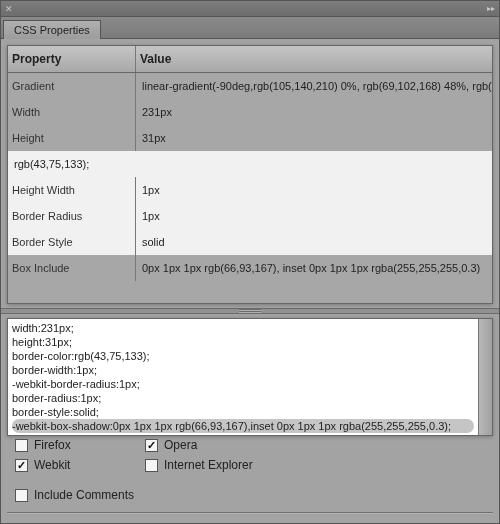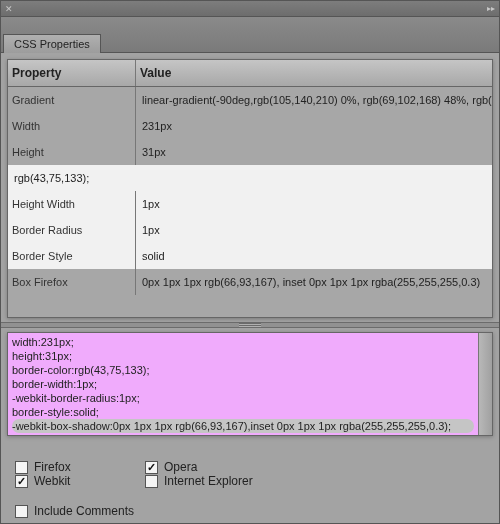--- a/index.html
+++ b/index.html
@@ -31,21 +31,21 @@
     color: #c8c8c8;
     cursor: pointer;
   }
   .expand-icon {
     margin-left: auto;
     font-size: 8px;
     color: #c8c8c8;
     cursor: pointer;
   }
   .tab-bar {
-    height: 36px;
+    height: 22px;
     background: linear-gradient(#8a8a8a,#7a7a7a);
     border-bottom: 1px solid #555;
     display: flex;
     align-items: flex-end;
   }
   .tab {
     background: linear-gradient(#b0b0b0,#9c9c9c);
     border: 1px solid #555;
     border-bottom: none;
     padding: 3px 10px;
@@ -107,43 +107,44 @@
     border-bottom:1px solid #6b6b6b;
     margin:4px -6px;
     display:flex;
     align-items:center;
     justify-content:center;
   }
   .grip { width:22px;height:4px;background:
     repeating-linear-gradient(#6b6b6b,#6b6b6b 1px,#b0b0b0 1px,#b0b0b0 2px);}
   .css-text {
     border: 1px solid #666;
-    background: #f0abfc;
+    background: #ffffff;
     box-shadow: 0 1px 4px rgba(0,0,0,0.25);
     display: flex;
   }
   .css-text-body {
     flex: 1;
     padding: 2px 4px;
     font-size: 11px;
     line-height: 14px;
     color: #222;
     white-space: nowrap;
     overflow: hidden;
   }
   .css-text-body .line-dark { background:#c5c5c5;border-radius:7px; }
   .scrollbar-v {
     width: 14px;
     background: linear-gradient(90deg,#b8b8b8,#a0a0a0);
     border-left: 1px solid #777;
   }
   .browsers {
-    margin-top: 24px;
+    margin-top: 2px;
     display: grid;
     grid-template-columns: 130px 200px;
+    row-gap: 6px;
     padding: 0 8px;
   }
   .cb-wrap { display:flex; align-items:center; gap:6px; font-size:12px; color:#222;}
   .cb {
     width:13px;height:13px;
     background:#f5f5f5;
     border:1px solid #555;
     display:flex;align-items:center;justify-content:center;
     font-size:11px;line-height:1;
   }
@@ -191,38 +192,39 @@
           </div>
           <div class="row alt-b">
             <div class="c1">Border Radius</div>
             <div class="c2">1px</div>
           </div>
           <div class="row alt-b">
             <div class="c1">Border Style</div>
             <div class="c2">solid</div>
           </div>
           <div class="row alt-a">
-            <div class="c1">Box Firefox</div>
+            <div class="c1">Box Include</div>
             <div class="c2">0px 1px 1px rgb(66,93,167), inset 0px 1px 1px rgba(255,255,255,0.3)</div>
           </div>
         </div>
       <div style="height:22px;background:#a7a7a7;"></div>
     </div>
 
     <div class="spacer-resize">
         <div class="grip"></div>
       </div>
 
     <div class="css-text">
       <div class="css-text-body" id="css-body">
           <div>width:231px;</div>
           <div>height:31px;</div>
           <div>border-color:rgb(43,75,133);</div>
           <div>border-width:1px;</div>
           <div>-webkit-border-radius:1px;</div>
+          <div>border-radius:1px;</div>
           <div>border-style:solid;</div>
           <div class="line-dark">-webkit-box-shadow:0px 1px 1px rgb(66,93,167),inset 0px 1px 1px rgba(255,255,255,0.3);</div>
         </div>
       <div class="scrollbar-v"></div>
     </div>
 
     <div class="browsers">
       <div class="cb-wrap">
         <span class="cb" id="cb-firefox"></span>
         <span>Firefox</span>

